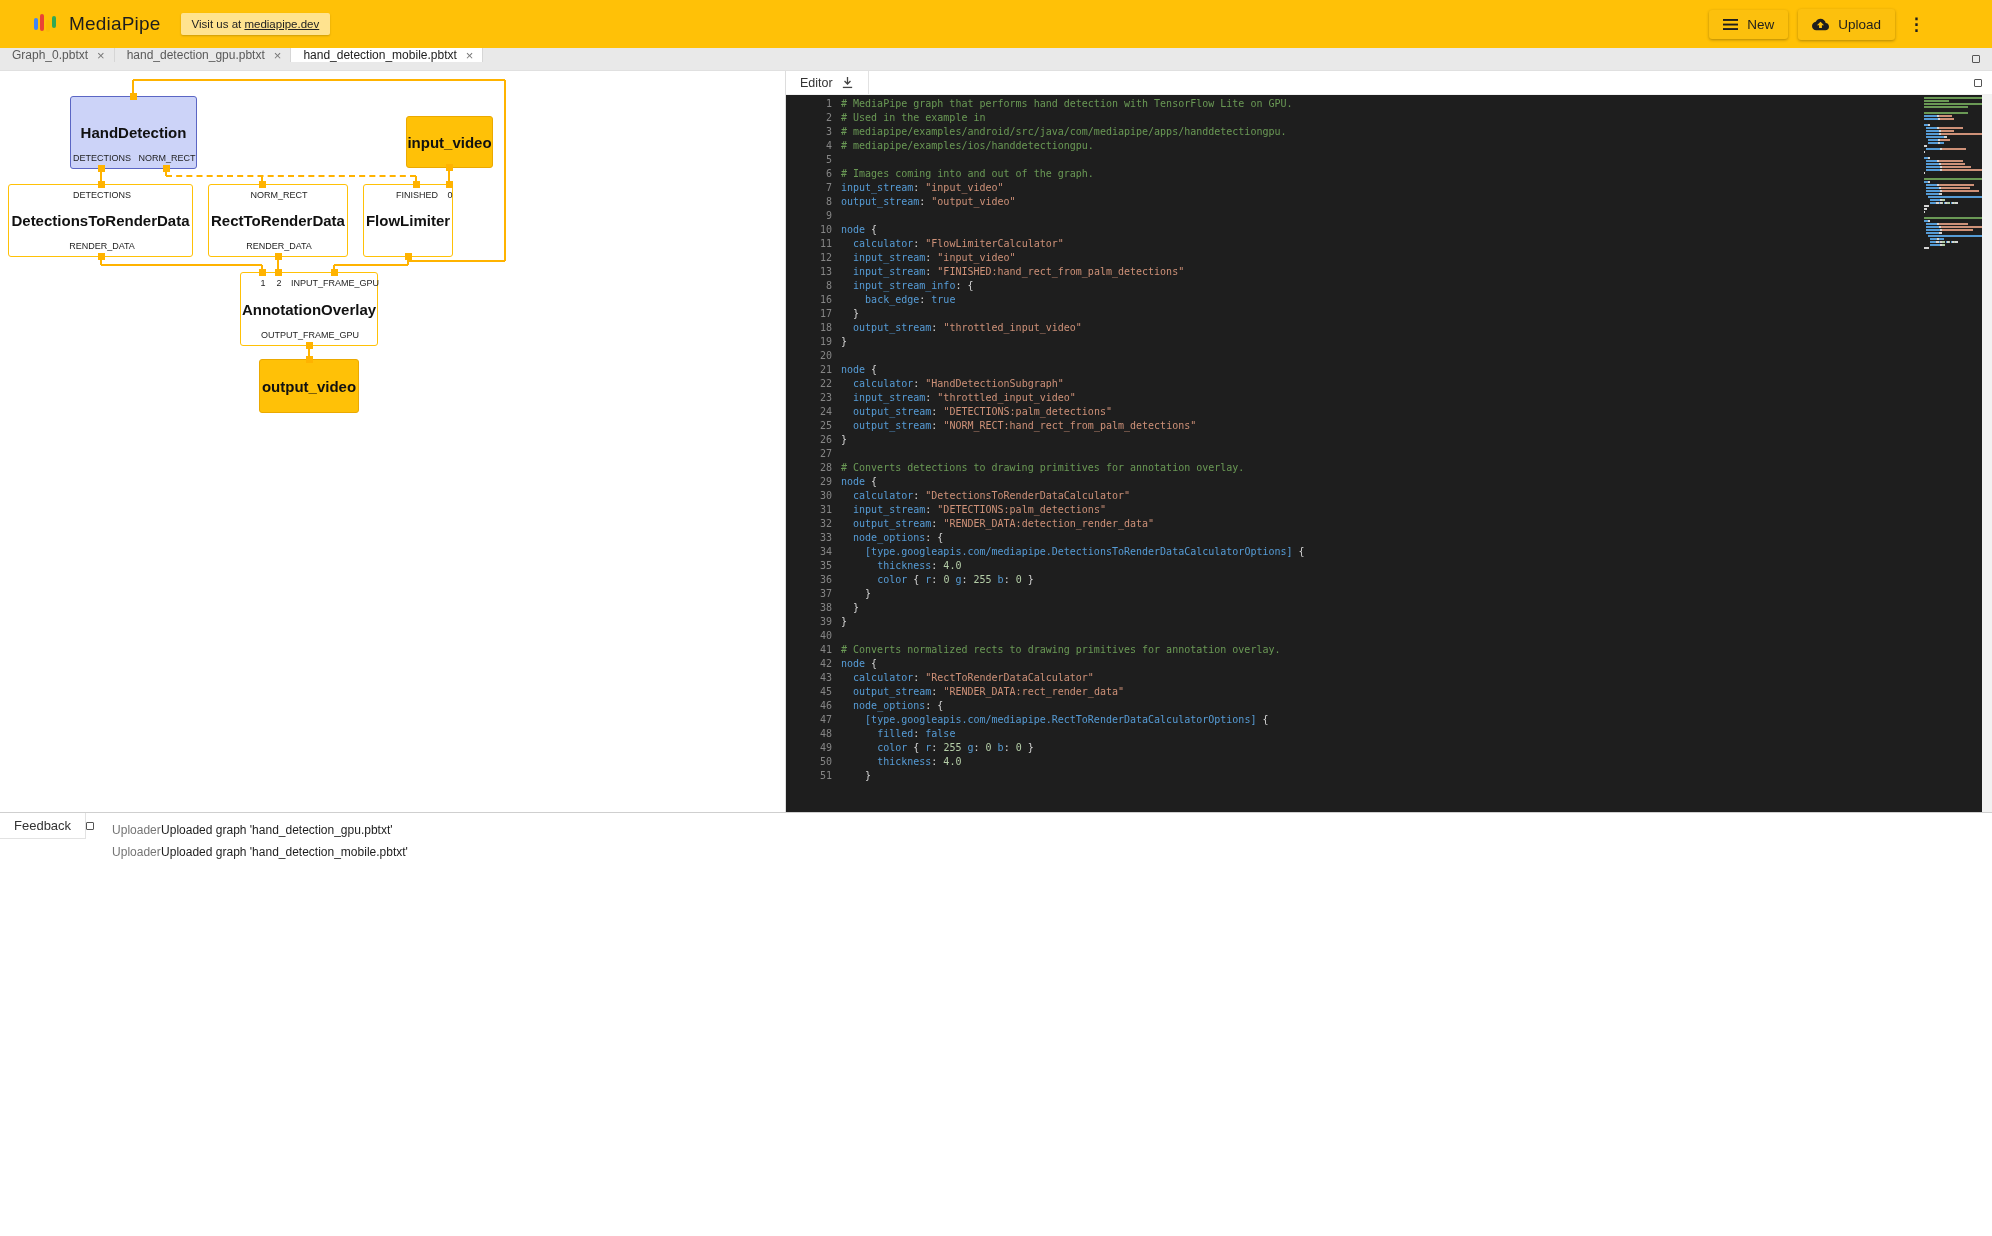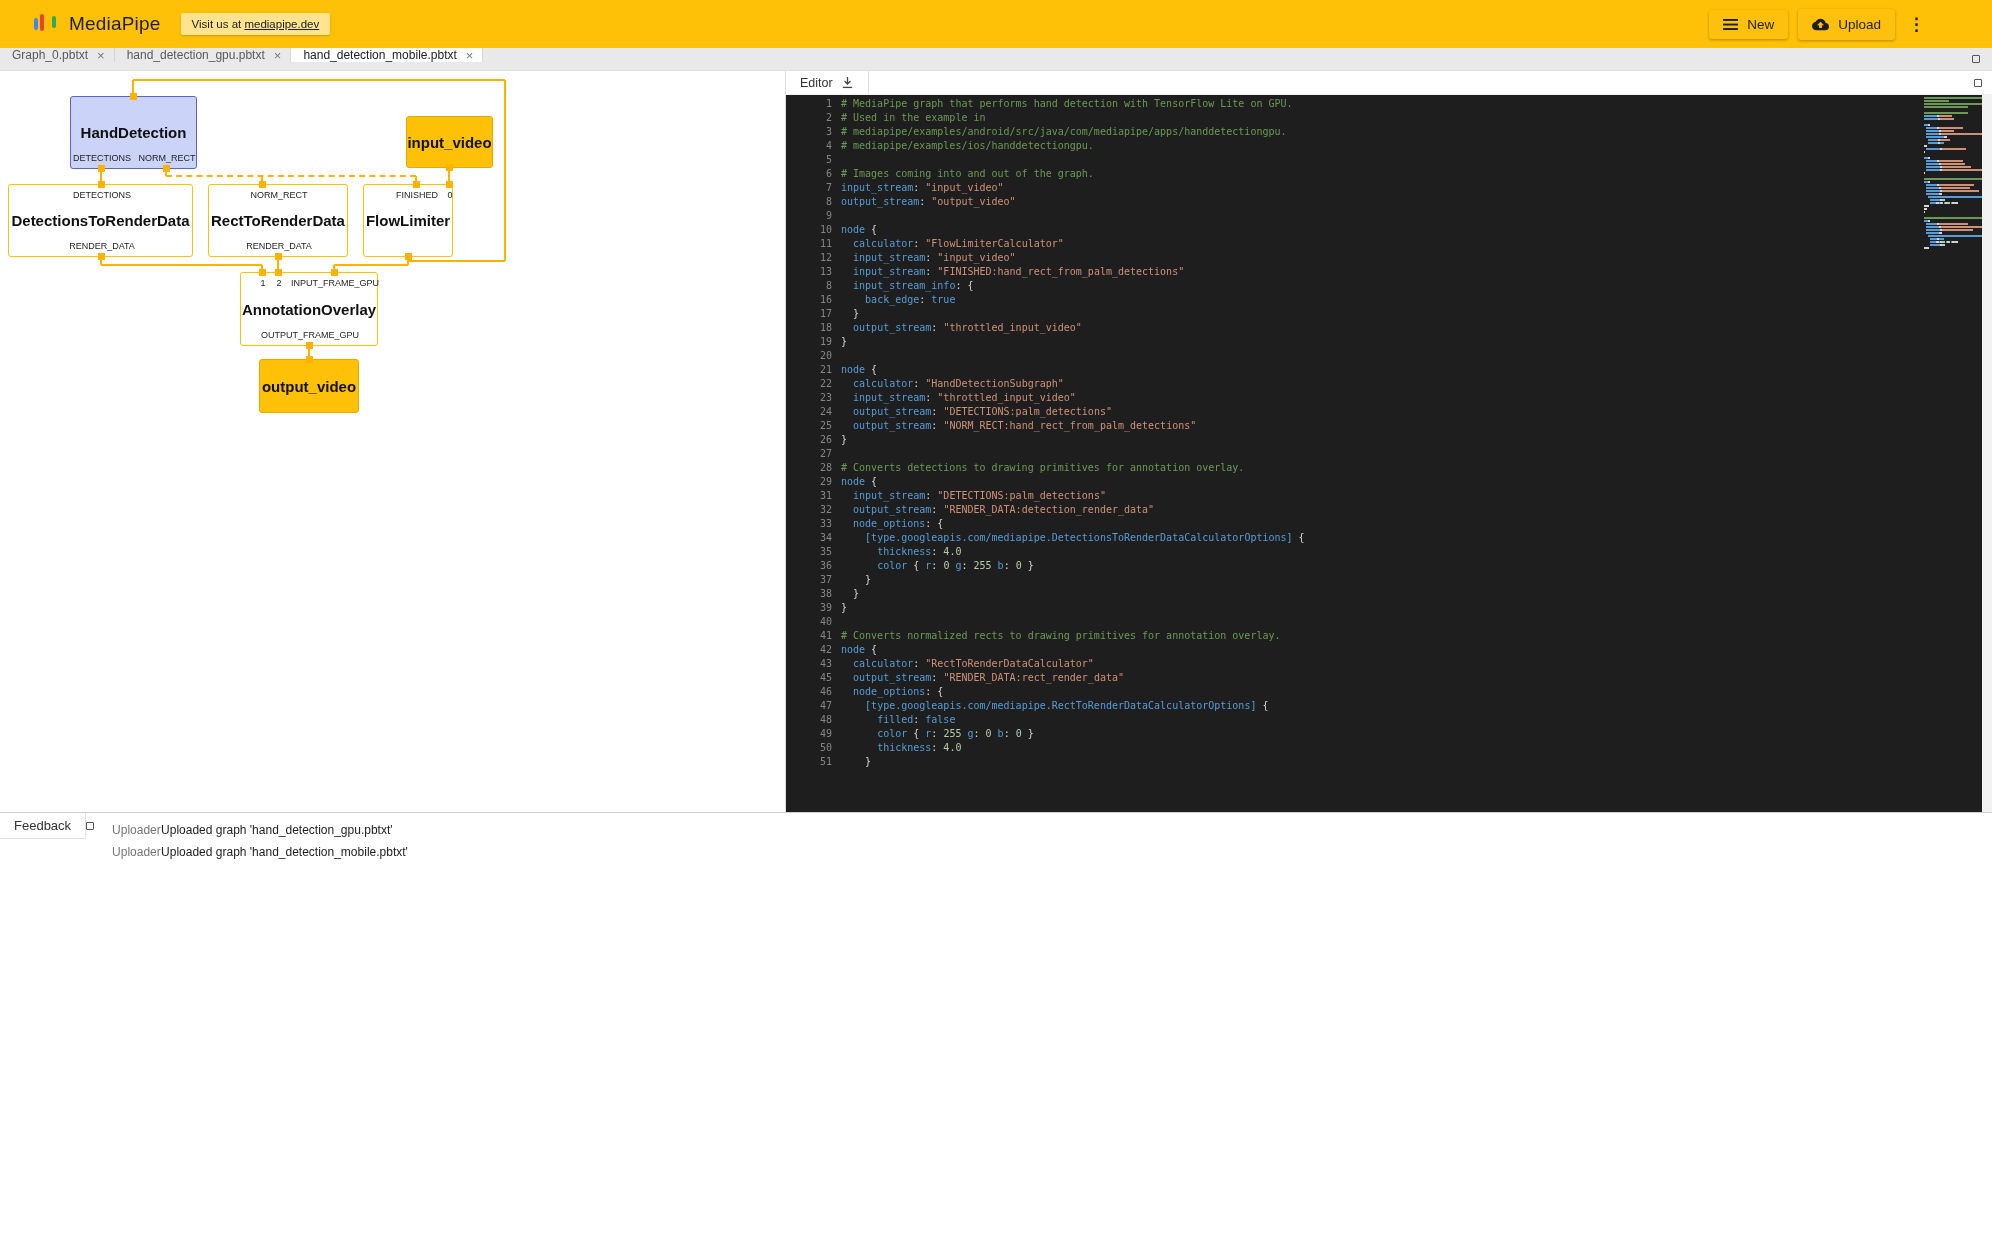--- a/index.html
+++ b/index.html
@@ -231,20 +231,21 @@
             <div class="cline"><span class="lnum">20</span><span class="ltext"></span></div>
             <div class="cline"><span class="lnum">21</span><span class="ltext"><span class="tk-k">node</span><span> {</span></span></div>
             <div class="cline"><span class="lnum">22</span><span class="ltext"><span>  </span><span class="tk-k">calculator</span><span>: </span><span class="tk-s">"HandDetectionSubgraph"</span></span></div>
             <div class="cline"><span class="lnum">23</span><span class="ltext"><span>  </span><span class="tk-k">input_stream</span><span>: </span><span class="tk-s">"throttled_input_video"</span></span></div>
             <div class="cline"><span class="lnum">24</span><span class="ltext"><span>  </span><span class="tk-k">output_stream</span><span>: </span><span class="tk-s">"DETECTIONS:palm_detections"</span></span></div>
             <div class="cline"><span class="lnum">25</span><span class="ltext"><span>  </span><span class="tk-k">output_stream</span><span>: </span><span class="tk-s">"NORM_RECT:hand_rect_from_palm_detections"</span></span></div>
             <div class="cline"><span class="lnum">26</span><span class="ltext"><span>}</span></span></div>
             <div class="cline"><span class="lnum">27</span><span class="ltext"></span></div>
             <div class="cline"><span class="lnum">28</span><span class="ltext"><span class="tk-cm"># Converts detections to drawing primitives for annotation overlay.</span></span></div>
             <div class="cline"><span class="lnum">29</span><span class="ltext"><span class="tk-k">node</span><span> {</span></span></div>
+            <div class="cline"><span class="lnum">30</span><span class="ltext"><span>  </span><span class="tk-k">calculator</span><span>: </span><span class="tk-s">"DetectionsToRenderDataCalculator"</span></span></div>
             <div class="cline"><span class="lnum">31</span><span class="ltext"><span>  </span><span class="tk-k">input_stream</span><span>: </span><span class="tk-s">"DETECTIONS:palm_detections"</span></span></div>
             <div class="cline"><span class="lnum">32</span><span class="ltext"><span>  </span><span class="tk-k">output_stream</span><span>: </span><span class="tk-s">"RENDER_DATA:detection_render_data"</span></span></div>
             <div class="cline"><span class="lnum">33</span><span class="ltext"><span>  </span><span class="tk-k">node_options</span><span>: {</span></span></div>
             <div class="cline"><span class="lnum">34</span><span class="ltext"><span>    </span><span class="tk-lk">[type.googleapis.com/mediapipe.DetectionsToRenderDataCalculatorOptions]</span><span> {</span></span></div>
             <div class="cline"><span class="lnum">35</span><span class="ltext"><span>      </span><span class="tk-k">thickness</span><span>: </span><span class="tk-n">4.0</span></span></div>
             <div class="cline"><span class="lnum">36</span><span class="ltext"><span>      </span><span class="tk-k">color</span><span> { </span><span class="tk-k">r</span><span>: </span><span class="tk-n">0</span><span> </span><span class="tk-k">g</span><span>: </span><span class="tk-n">255</span><span> </span><span class="tk-k">b</span><span>: </span><span class="tk-n">0</span><span> }</span></span></div>
             <div class="cline"><span class="lnum">37</span><span class="ltext"><span>    }</span></span></div>
             <div class="cline"><span class="lnum">38</span><span class="ltext"><span>  }</span></span></div>
             <div class="cline"><span class="lnum">39</span><span class="ltext"><span>}</span></span></div>
             <div class="cline"><span class="lnum">40</span><span class="ltext"></span></div>

